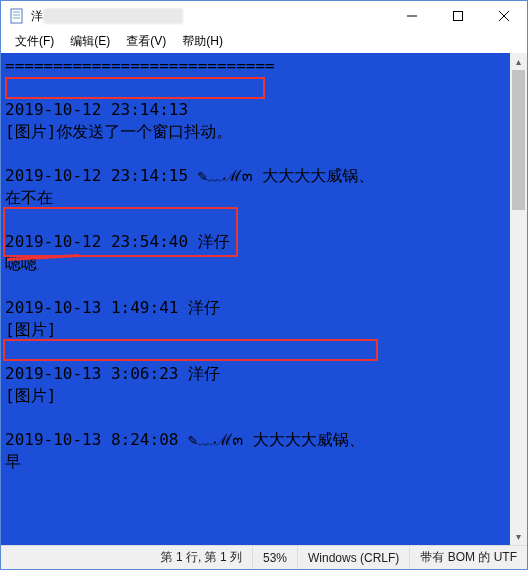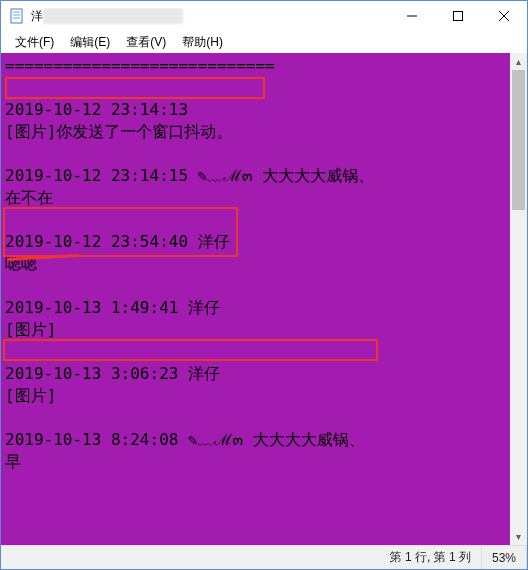--- a/index.html
+++ b/index.html
@@ -3,23 +3,23 @@
 <meta charset="utf-8">
 <style>
 *{margin:0;padding:0;box-sizing:border-box}
 body{font-family:"Microsoft YaHei","Segoe UI",sans-serif;font-size:13px;background:#fff;width:528px;height:570px;border:1px solid #5a8ad6;display:flex;flex-direction:column;overflow:hidden}
 .titlebar{height:30px;display:flex;align-items:center;padding:0 0 0 8px;background:#fff}
 .title-icon{width:16px;height:16px;margin-right:6px;display:inline-block}
 .title-text{flex:1;font-size:12px;color:#000;white-space:nowrap;overflow:hidden}
 .title-blur{display:inline-block;width:140px;height:16px;background:#e8e8e8;border-radius:2px;filter:blur(1px);vertical-align:middle}
 .win-btns{display:flex}
 .win-btn{width:46px;height:30px;display:flex;align-items:center;justify-content:center;font-size:14px;color:#333}
-.menubar{height:22px;display:flex;align-items:center;padding:0 6px;font-size:12px;background:#fff}
+.menubar{height:22px;display:flex;padding:0 6px;font-size:12px;background:#fff}
 .menu-item{padding:2px 8px}
-.content{flex:1;position:relative;overflow:hidden;background:#a21caf}
+.content{flex:1;position:relative;overflow:hidden;background:#1d4ed8}
 .textarea{position:absolute;left:0;top:0;right:17px;bottom:0;padding:2px 6px 2px 4px;font-family:"SimSun","NSimSun",monospace;font-size:16px;line-height:22px;color:#000;white-space:pre-wrap;word-break:break-all}
 .scrollbar{position:absolute;right:0;top:0;width:17px;height:100%;background:#f0f0f0}
 .scroll-up,.scroll-down{height:17px;display:flex;align-items:center;justify-content:center;color:#606060;font-size:10px}
 .scroll-thumb{position:absolute;left:2px;right:2px;top:17px;height:140px;background:#c2c2c2}
 .statusbar{height:24px;display:flex;align-items:center;background:#f0f0f0;border-top:1px solid #ddd;font-size:12px;color:#222}
 .status-cell{padding:12px 10px;border-right:1px solid #ddd;height:100%;display:flex;align-items:center}
 .status-spacer{flex:1}
 .redbox{position:absolute;border:2px solid #e33;pointer-events:none}
 .box1{left:4px;top:24px;width:260px;height:22px}
 .box2{left:2px;top:154px;width:235px;height:50px}
@@ -96,13 +96,15 @@
     <div class="scroll-up">▴</div>
     <div class="scroll-thumb"></div>
     <div class="scroll-down" style="position:absolute;bottom:0;width:100%">▾</div>
   </div>
 </div>
 
 <div class="statusbar">
   <div class="status-spacer"></div>
   <div class="status-cell">第 1 行,  第 1 列</div>
   <div class="status-cell">53%</div>
+  <div class="status-cell">Windows (CRLF)</div>
+  <div class="status-cell" style="border-right:none">带有 BOM 的 UTF</div>
 </div>
 
 </body></html>

